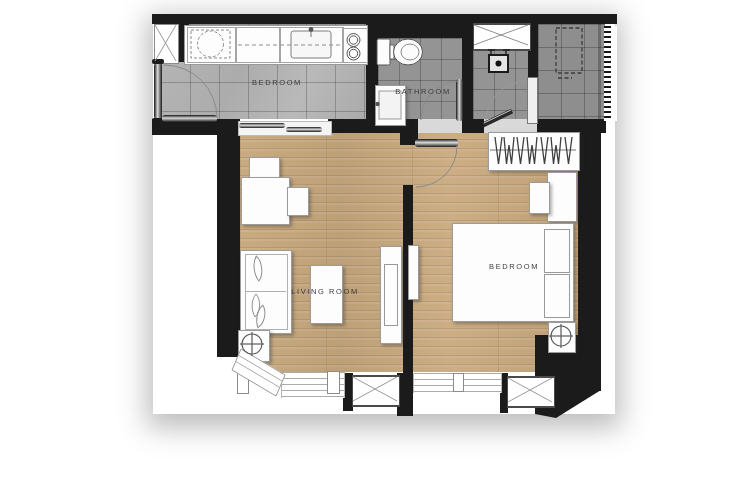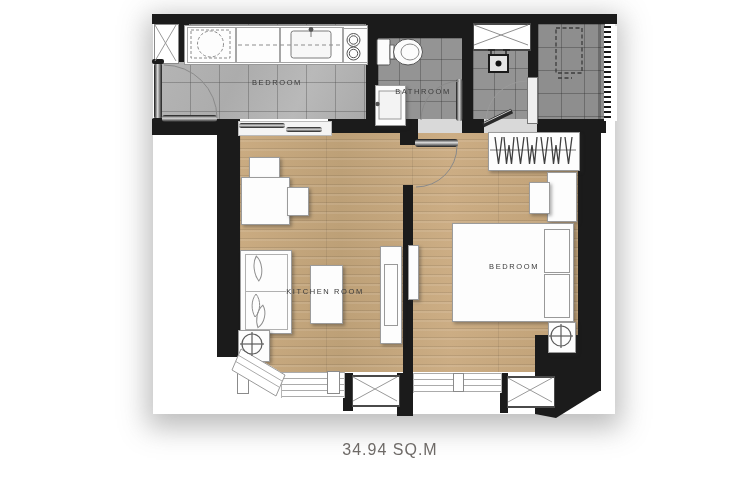--- a/index.html
+++ b/index.html
@@ -249,20 +249,19 @@
     </g>
     <g fill="none" stroke="#5c5c5c" stroke-width="1.2">
       <circle cx="561" cy="336" r="10"></circle>
       <line x1="549" y1="336" x2="573" y2="336"></line>
         <line x1="561" y1="324" x2="561" y2="348"></line>
     </g>
   </svg>
 
   <div class="abs room-label" style="left:237px;top:78px;width:80px;">BEDROOM</div>
   <div class="abs room-label" style="left:383px;top:87px;width:80px;">BATHROOM</div>
-  <div class="abs room-label" style="left:285px;top:287px;width:80px;">KITCHEN ROOM</div>
+  <div class="abs room-label" style="left:285px;top:287px;width:80px;">LIVING ROOM</div>
   <div class="abs room-label" style="left:459px;top:262px;width:80px;text-align:right;">BEDROOM</div>
 
   <div class="abs title-block" style="left:280px;top:438px;width:220px;">
-    <div class="title-area">34.94 SQ.M</div>
   </div>
 
 </div>
 
 </body></html>

